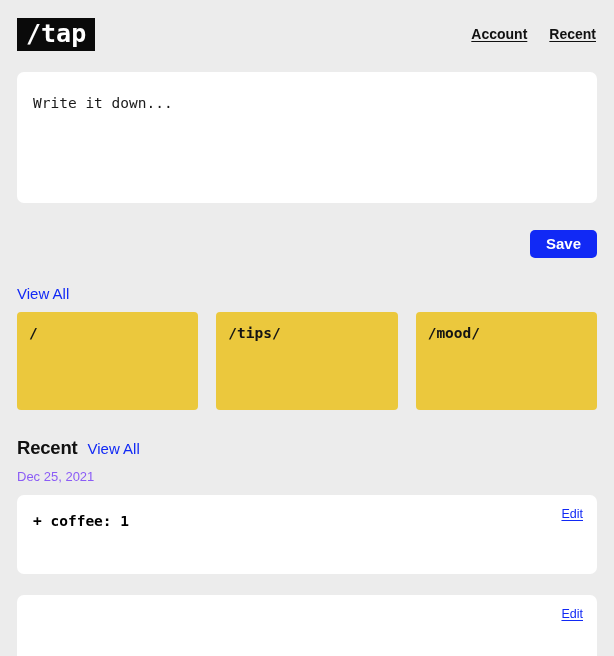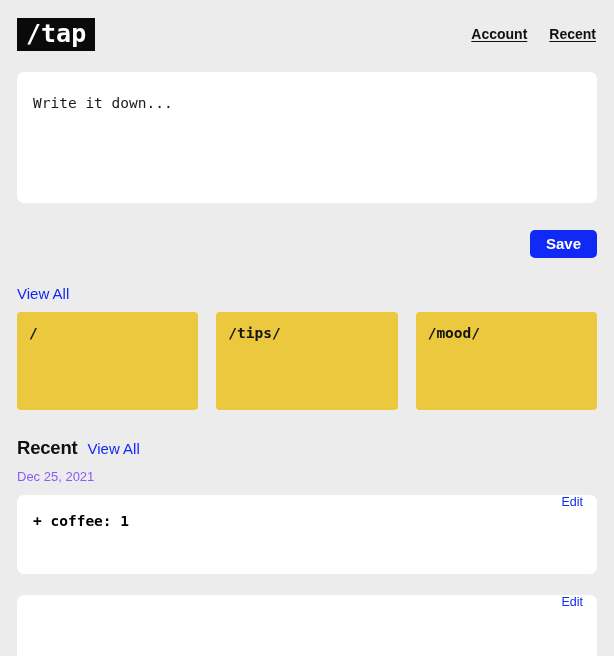--- a/index.html
+++ b/index.html
@@ -161,24 +161,25 @@
   .note-body {
     font-family: "DejaVu Sans Mono", monospace;
     font-size: 14.5px;
     font-weight: 700;
     color: #000000;
     line-height: 1.4;
     white-space: pre-wrap;
   }
   .note-edit {
     position: absolute;
-    top: 0;
+    top: 12px;
     right: 14px;
     font-size: 12.5px;
     color: #1129f5;
+    text-decoration: underline;
     text-underline-offset: 2px;
     cursor: pointer;
   }
 </style>
 </head>
 <body>
 
 <div class="page">
 
   <div class="header">

